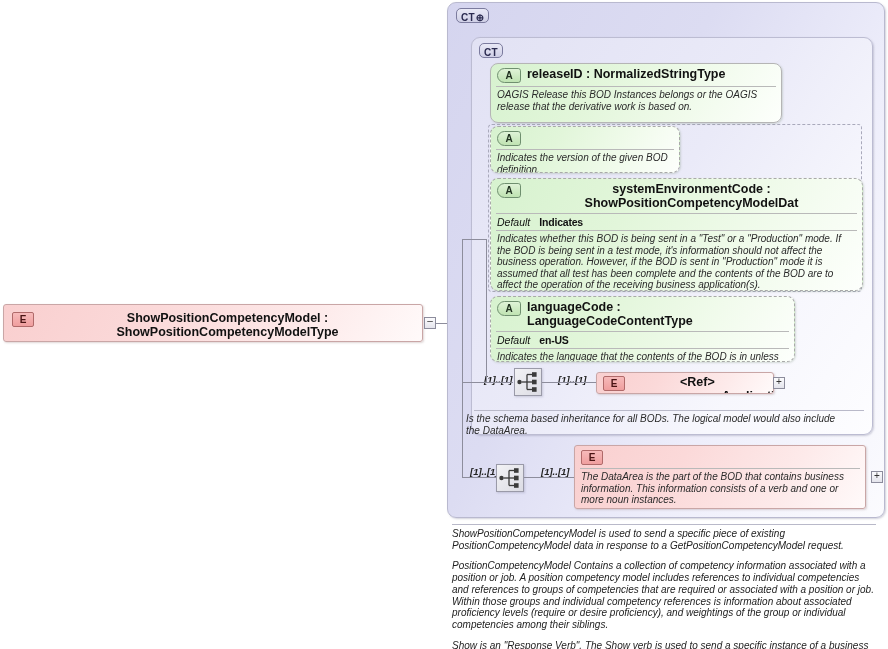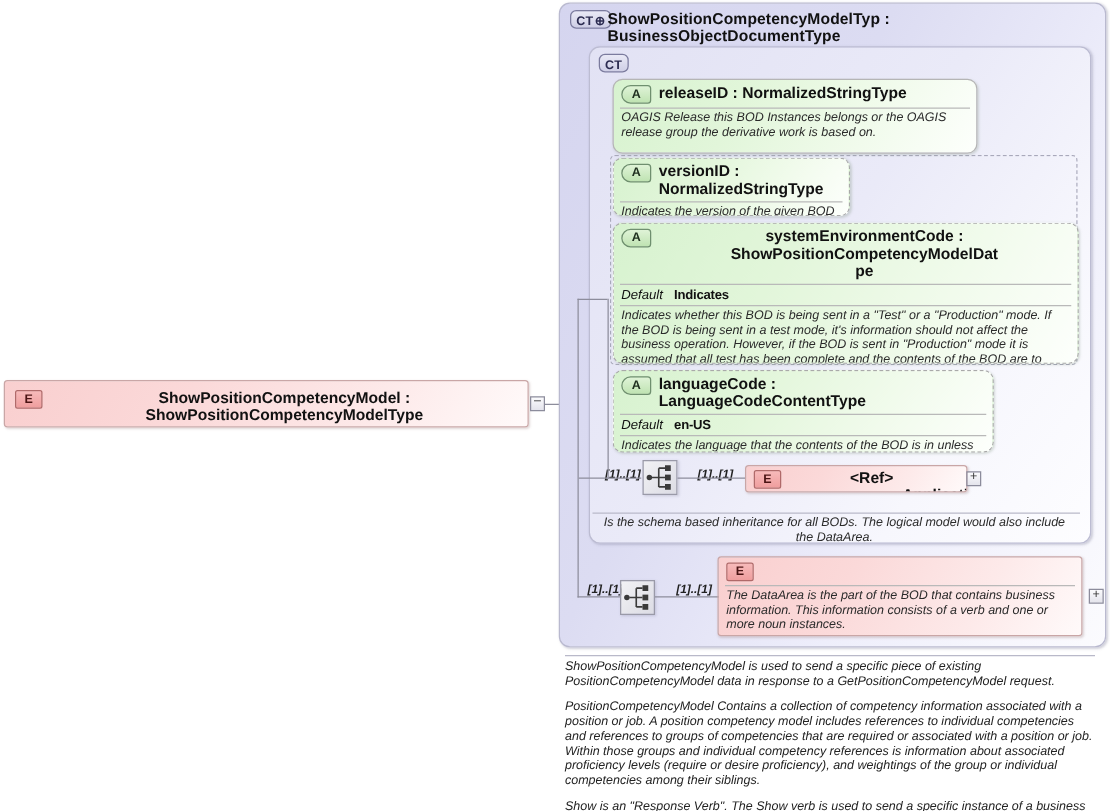--- a/index.html
+++ b/index.html
@@ -209,59 +209,53 @@
   </div>
 </div>
 <div class="expand minus" style="left:424px; top:317px;"></div>
 
 <div class="line hline" style="left:436px; top:323px; width:26px;"></div>
 
 <div class="panel" id="outer-panel" style="left:447px; top:2px; width:438px; height:516px;">
   <div style="position:absolute; left:8px; top:5px;">
     <span class="tag plus">CT</span>
   </div>
-  <div class="panel-title" style="left:38px; top:5px; width:380px; line-height:14px;">
-    <span>ShowPositionCompetencyModelTyp  :  BusinessObjectDocumentType</span><br>
-    <span>e</span>
-  </div>
 </div>
 
 <div class="panel inner" id="inner-panel" style="left:471px; top:37px; width:402px; height:398px;">
   <div style="position:absolute; left:7px; top:5px;">
     <span class="tag">CT</span>
   </div>
   <div class="panel-title" style="left:32px; top:6px;margin-top:35px;">BusinessObjectDocumentType</div>
 </div>
 
 <div class="attr-group" style="left:488px; top:124px; width:374px; height:168px;"></div>
 
 <div class="abox solid" style="left:490px; top:63px; width:292px; height:60px;">
   <div class="abox-head">
     <div class="a-tag">A</div>
     <div class="name">releaseID  :  NormalizedStringType</div>
   </div>
   <div class="rowline"></div>
-  <div class="doc">OAGIS Release this BOD Instances belongs or the OAGIS release group the derivative work is based on.</div>
+  <div class="doc">OAGIS Release this BOD Instances belongs or the OAGIS release that the derivative work is based on.</div>
 </div>
 
 <div class="abox" style="left:490px; top:126px; width:190px; height:47px;">
   <div class="abox-head">
     <div class="a-tag">A</div>
-    <div class="name">versionID  :  NormalizedStringType</div>
   </div>
   <div class="rowline"></div>
   <div class="doc">Indicates the version of the given BOD definition.</div>
 </div>
 
 <div class="abox" style="left:490px; top:178px; width:373px; height:113px;">
   <div class="abox-head">
     <div class="a-tag">A</div>
     <div class="name" style="text-align:center;">
       <span>systemEnvironmentCode  :  ShowPositionCompetencyModelDat</span>
-      <span style="display:block;">pe</span>
     </div>
   </div>
   <div class="rowline"></div>
   <div class="default-row">
     <span class="lbl">Default</span>
     <span class="val">Indicates</span>
   </div>
   <div class="rowline"></div>
   <div class="doc">Indicates whether this BOD is being sent in a "Test" or a "Production" mode. If the BOD is being sent in a test mode, it's information should not affect the business operation. However, if the BOD is sent in "Production" mode it is assumed that all test has been complete and the contents of the BOD are to affect the operation of the receiving business application(s).</div>
 </div>
@@ -301,21 +295,21 @@
 <div class="ebox" style="left:596px; top:372px; width:178px; height:22px;">
   <div class="ebox-head" style="padding:2px 6px;">
     <div class="e-tag">E</div>
     <div class="name" style="flex:0 0 auto;margin-left:48px;">&lt;Ref&gt;</div>
     <div class="name" style="text-align:right;">:  ApplicationArea</div>
   </div>
 </div>
 <div class="expand" style="left:773px; top:377px;"></div>
 
 <div style="position:absolute; left:474px; top:410px; width:390px; border-top:1px solid #b9b9c9;"></div>
-<div class="doc" style="position:absolute; left:474px; top:411px; width:392px; padding-left:2px;text-align:center;">Is the schema based inheritance for all BODs. The logical model would also include the DataArea.</div>
+<div class="doc" style="position:absolute; left:464px; top:411px; width:392px; padding-left:2px;">Is the schema based inheritance for all BODs. The logical model would also include the DataArea.</div>
 
 <div class="card" style="left:470px; top:466px;">[1]..[1]</div>
 <div class="seq" style="left:496px; top:464px;">
   <svg width="26" height="26" viewBox="0 0 26 26">
     <circle cx="4.5" cy="13" r="2.2" fill="#3a3a3a"></circle>
     <line x1="6.5" y1="13" x2="12" y2="13" stroke="#3a3a3a" stroke-width="1.3"></line>
     <line x1="12" y1="5.5" x2="12" y2="20.5" stroke="#3a3a3a" stroke-width="1.3"></line>
     <line x1="12" y1="5.5" x2="17" y2="5.5" stroke="#3a3a3a" stroke-width="1.3"></line>
     <line x1="12" y1="13" x2="17" y2="13" stroke="#3a3a3a" stroke-width="1.3"></line>
     <line x1="12" y1="20.5" x2="17" y2="20.5" stroke="#3a3a3a" stroke-width="1.3"></line>

